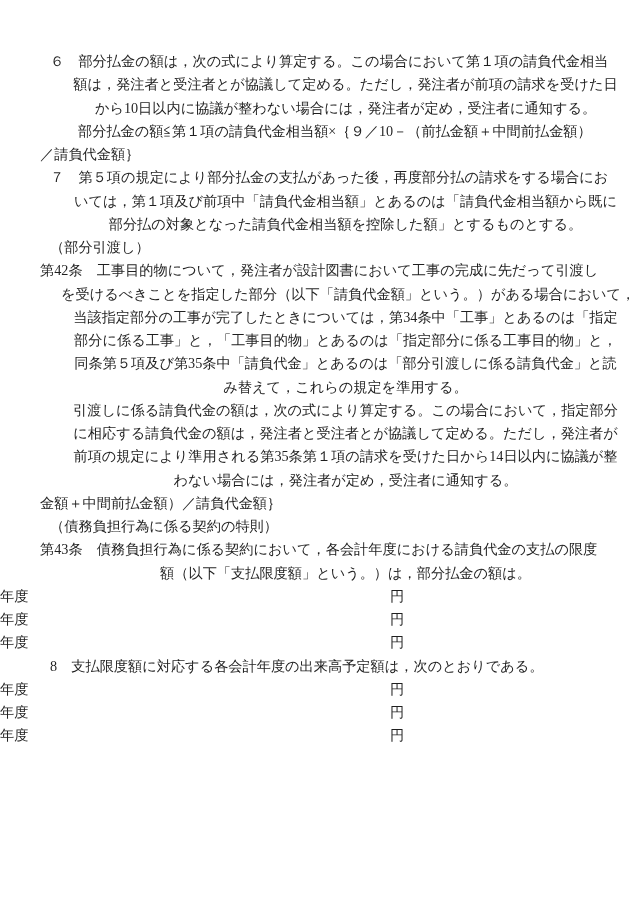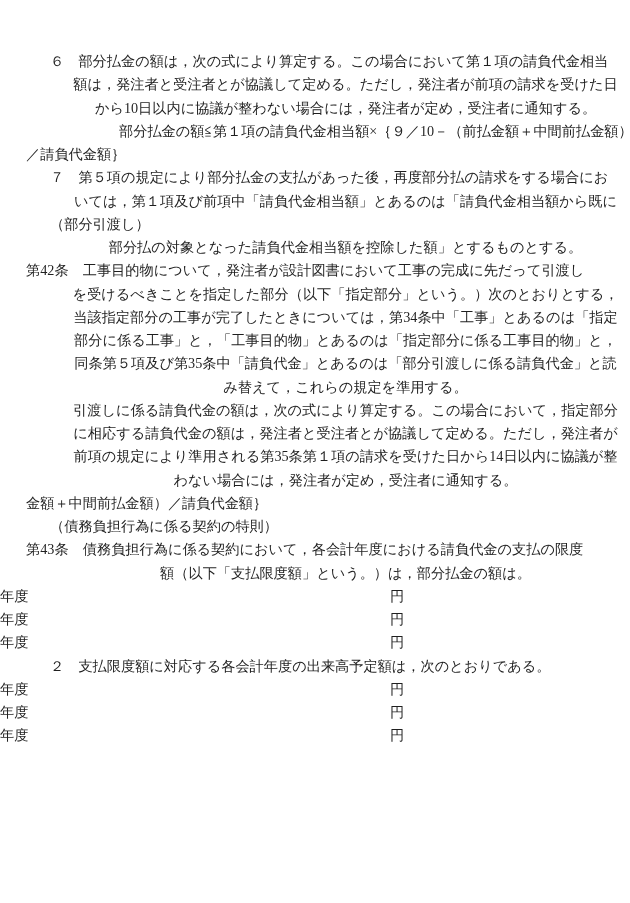--- a/index.html
+++ b/index.html
@@ -23,60 +23,60 @@
     left: 0;
     right: 0;
   }
   .line {
     position: relative;
     height: 23.25px;
     line-height: 23.25px;
     white-space: pre;
     letter-spacing: 0;
   }
-  .indent-base    { padding-left: 26px; }
+  .indent-base    { padding-left: 40px; }
   .indent-item    { padding-left: 50px; }
   .indent-cont    { padding-left: 61px; text-align: center; }
-  .indent-formula { padding-left: 119px; }
+  .indent-formula { padding-left: 78px; }
   .indent-year    { }
   .yen-value {
     position: absolute;
     left: 390px;
     top: 0;
   }
 </style>
 </head>
 <body>
 
 <div class="page">
   <div class="doc" id="doc-body">
       <div class="line indent-item">６　部分払金の額は，次の式により算定する。この場合において第１項の請負代金相当</div>
       <div class="line indent-cont">額は，発注者と受注者とが協議して定める。ただし，発注者が前項の請求を受けた日</div>
       <div class="line indent-cont">から10日以内に協議が整わない場合には，発注者が定め，受注者に通知する。</div>
       <div class="line indent-formula">部分払金の額≦第１項の請負代金相当額×｛９／10－（前払金額＋中間前払金額）</div>
       <div class="line indent-base">／請負代金額｝</div>
       <div class="line indent-item">７　第５項の規定により部分払金の支払があった後，再度部分払の請求をする場合にお</div>
       <div class="line indent-cont">いては，第１項及び前項中「請負代金相当額」とあるのは「請負代金相当額から既に</div>
+      <div class="line indent-cont">部分払の対象となった請負代金相当額を控除した額」とするものとする。</div>
       <div class="line indent-item">（部分引渡し）</div>
-      <div class="line indent-cont">部分払の対象となった請負代金相当額を控除した額」とするものとする。</div>
       <div class="line indent-base">第42条　工事目的物について，発注者が設計図書において工事の完成に先だって引渡し</div>
-      <div class="line indent-cont">を受けるべきことを指定した部分（以下「指定部分」という。）次のとおりとする，</div>
+      <div class="line indent-cont">を受けるべきことを指定した部分（以下「請負代金額」という。）がある場合において，</div>
       <div class="line indent-cont">当該指定部分の工事が完了したときについては，第34条中「工事」とあるのは「指定</div>
       <div class="line indent-cont">部分に係る工事」と，「工事目的物」とあるのは「指定部分に係る工事目的物」と，</div>
       <div class="line indent-cont">同条第５項及び第35条中「請負代金」とあるのは「部分引渡しに係る請負代金」と読</div>
       <div class="line indent-cont">み替えて，これらの規定を準用する。</div>
       <div class="line indent-cont">引渡しに係る請負代金の額は，次の式により算定する。この場合において，指定部分</div>
       <div class="line indent-cont">に相応する請負代金の額は，発注者と受注者とが協議して定める。ただし，発注者が</div>
       <div class="line indent-cont">前項の規定により準用される第35条第１項の請求を受けた日から14日以内に協議が整</div>
       <div class="line indent-cont">わない場合には，発注者が定め，受注者に通知する。</div>
       <div class="line indent-base">金額＋中間前払金額）／請負代金額｝</div>
       <div class="line indent-item">（債務負担行為に係る契約の特則）</div>
       <div class="line indent-base">第43条　債務負担行為に係る契約において，各会計年度における請負代金の支払の限度</div>
       <div class="line indent-cont">額（以下「支払限度額」という。）は，部分払金の額は。</div>
       <div class="line indent-year"><span>年度</span><span class="yen-value">円</span></div>
       <div class="line indent-year"><span>年度</span><span class="yen-value">円</span></div>
       <div class="line indent-year"><span>年度</span><span class="yen-value">円</span></div>
-      <div class="line indent-item">２　支払限度額に対応する各会計年度の出来高予定額は，次のとおりである。</div>
+      <div class="line indent-item">8　支払限度額に対応する各会計年度の出来高予定額は，次のとおりである。</div>
       <div class="line indent-year"><span>年度</span><span class="yen-value">円</span></div>
       <div class="line indent-year"><span>年度</span><span class="yen-value">円</span></div>
       <div class="line indent-year"><span>年度</span><span class="yen-value">円</span></div>
     </div>
 </div>
 
 </body></html>

